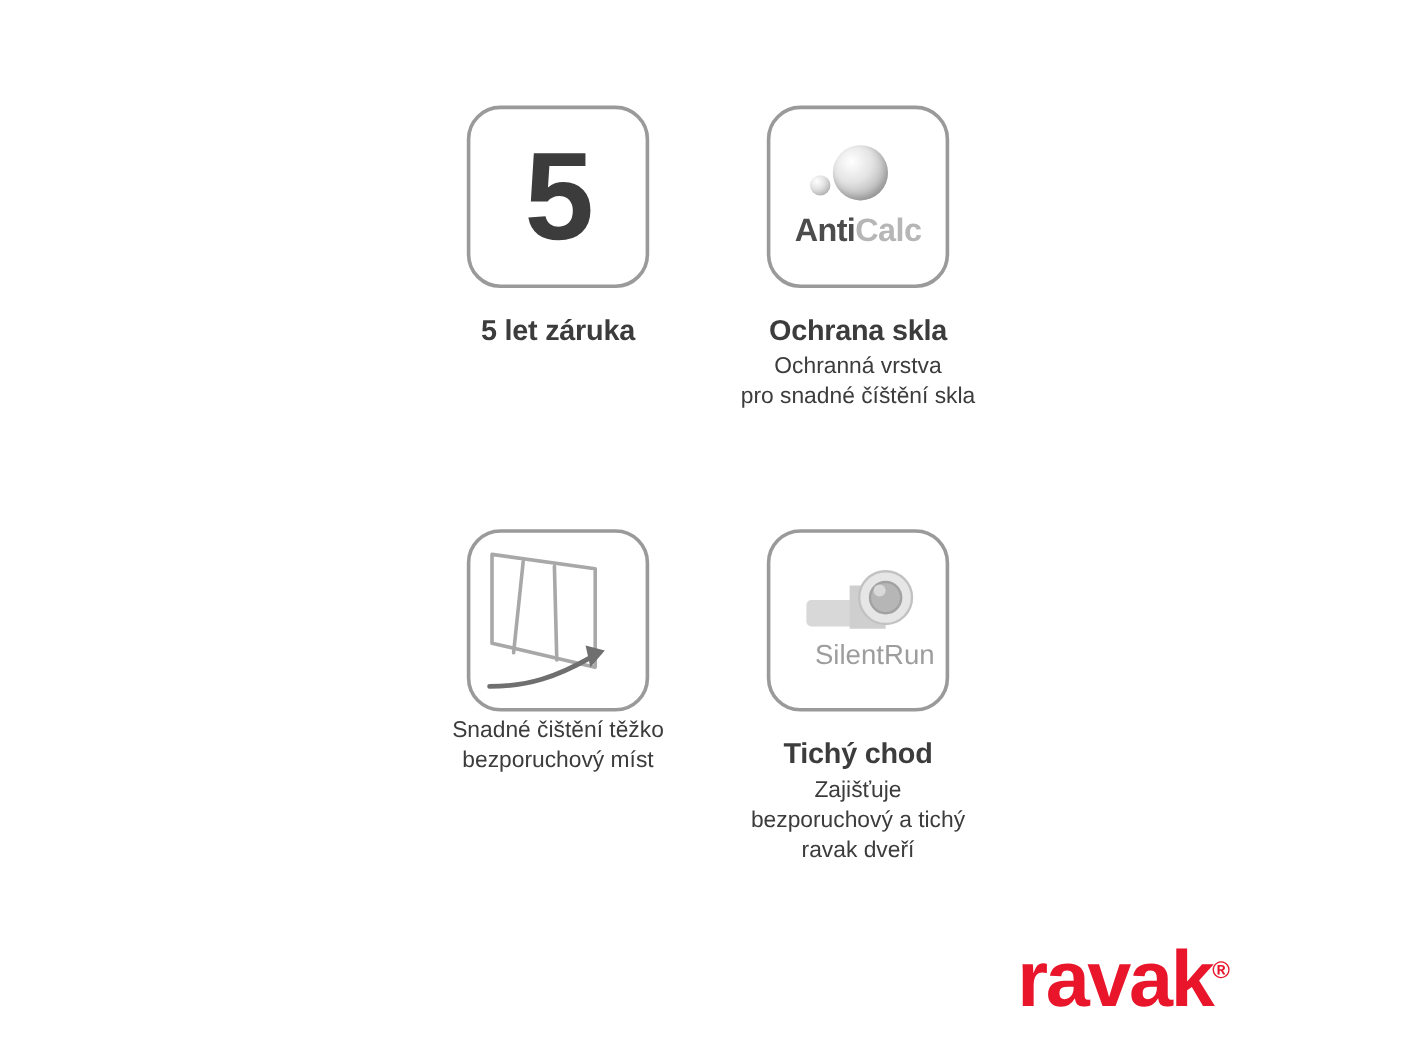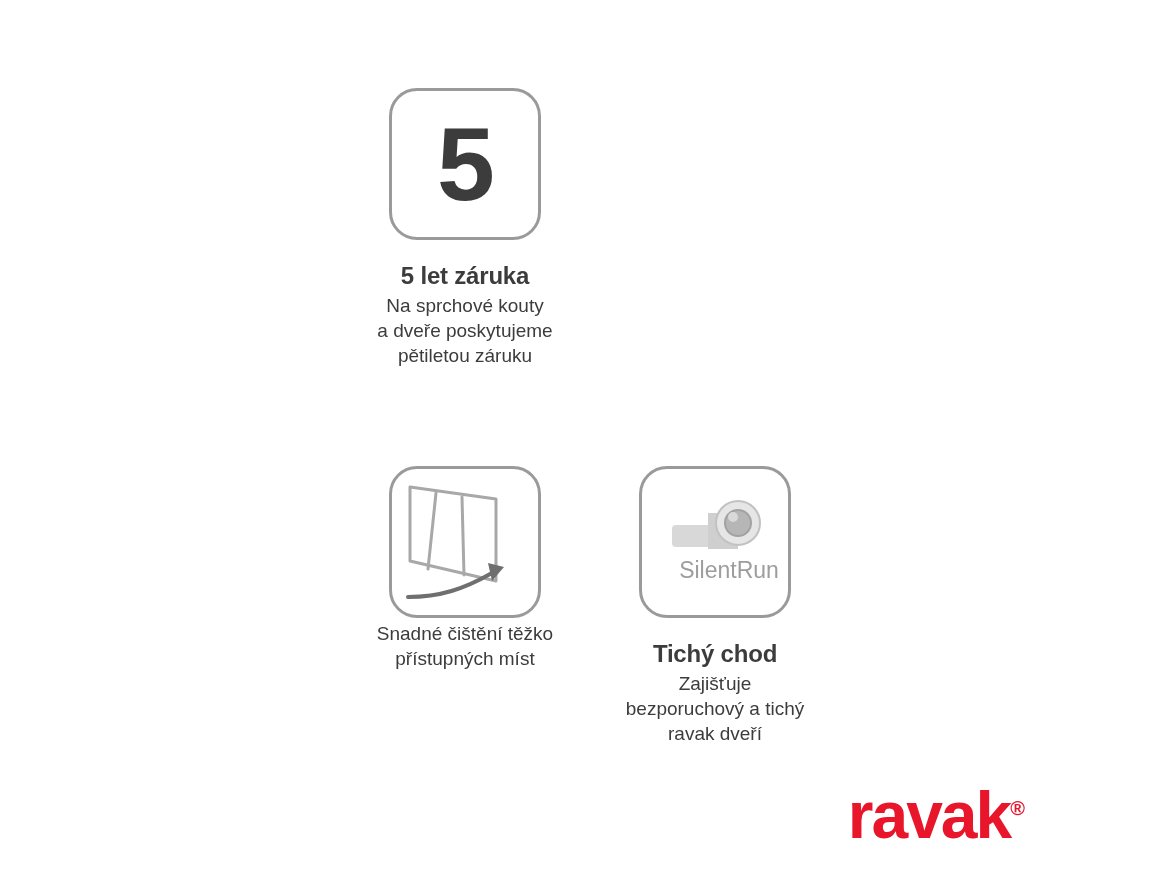--- a/index.html
+++ b/index.html
@@ -163,25 +163,36 @@
 
   <div class="features">
 
     <div class="feature-row">
 
       <div class="feature">
         <div class="icon-box">
           <span class="num5">5</span>
         </div>
         <div class="feature-title">5 let záruka</div>
-        <div class="feature-desc">Na sprchové kouty
-a dveře poskytujeme
-pětiletou záruku</div>
-      </div>
-
+      </div>
+
+      <div class="feature">
+        <div class="icon-box">
+          <div class="anticalc-wrap">
+            <div class="drop-big"></div>
+            <div class="drop-small"></div>
+            <div class="anticalc-text">
+              <span class="dark">Anti</span><span class="light">Calc</span>
+            </div>
+          </div>
+        </div>
+        <div class="feature-title">Ochrana skla</div>
+        <div class="feature-desc">Ochranná vrstva
+pro snadné číštění skla</div>
+      </div>
 
     </div>
 
     <div class="row-gap"></div>
 
     <div class="feature-row">
 
       <div class="feature">
         <div class="icon-box">
           <svg class="tilt-svg" width="146" height="146" viewBox="0 0 146 146">
@@ -190,21 +201,21 @@
               <path d="M44 24 L36 100"></path>
               <path d="M70 28 L72 106"></path>
             </g>
             <g stroke="#6f6f6f" stroke-width="4" fill="none" stroke-linecap="round">
               <path d="M16 128 C 48 128, 72 120, 100 104"></path>
             </g>
             <polygon points="112,98 96,94 100,112" fill="#6f6f6f"></polygon>
           </svg>
         </div>
         <div class="feature-desc">Snadné čištění těžko
-přístupných míst</div>
+bezporuchový míst</div>
       </div>
 
       <div class="feature">
         <div class="icon-box">
           <div class="silent-wrap">
             <svg width="146" height="100" viewBox="0 0 146 100" style="position:absolute;left:0;top:14px;">
               <rect x="30" y="42" width="56" height="22" rx="4" fill="#d8d8d8"></rect>
               <path d="M66 30 L96 30 L96 66 L66 66 Z" fill="#cfcfcf"></path>
               <circle cx="96" cy="40" r="22" fill="#e6e6e6"></circle>
               <circle cx="96" cy="40" r="22" fill="none" stroke="#c2c2c2" stroke-width="2"></circle>

